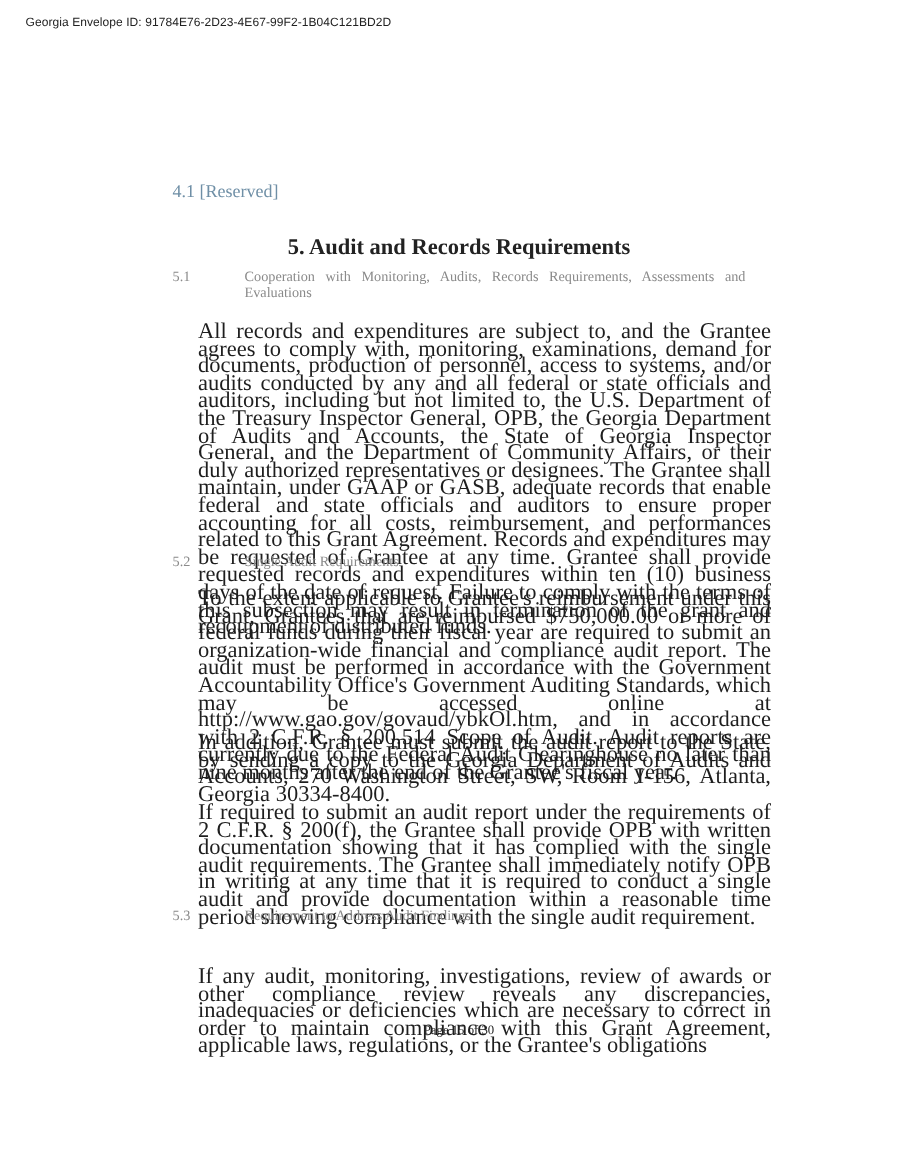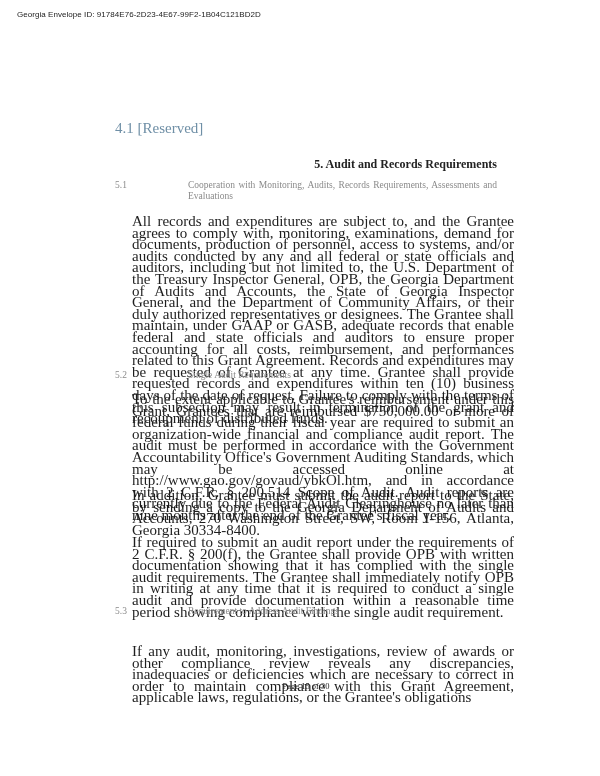--- a/index.html
+++ b/index.html
@@ -1,27 +1,27 @@
 <!DOCTYPE html>
 <html><head>
 <meta charset="utf-8">
 <style>
   html, body { margin: 0; padding: 0; background: #ffffff; }
   body { width: 600px; height: 776px; position: relative; overflow: hidden;
          font-family: "Liberation Serif", serif; color: #1a1a1a; }
   .envelope { position: absolute; left: 17px; top: 10px; font-family: "Liberation Sans", sans-serif;
               font-size: 8px; color: #222; letter-spacing: 0.05px; }
   .page { position: absolute; left: 115px; top: 0; width: 382px; }
-  .reserved { position: absolute; top: 120px; left: 0; font-size: 15px; color: #6f8fa6; }
-  .section-title { position: absolute; top: 157px; left: 0; width: 382px; text-align: right;
-                   font-weight: bold; font-size: 12px; color: #222; }
+  .reserved { position: absolute; top: 120px; left: 0; font-size: 12px; color: #6f8fa6; }
+  .section-title { position: absolute; top: 157px; left: 0; width: 382px; text-align: center;
+                   font-weight: bold; font-size: 15px; color: #222; }
   .sub { position: absolute; left: 0; width: 382px; font-size: 9.5px; color: #8a8a8a; line-height: 11px; }
   .sub .num { display: inline-block; width: 28px; }
-  .sub .lbl { display: inline; margin-left: 45px; }
-  .sub-wrap { display: flex; }
+  .sub .lbl { display: inline; }
+  .sub-wrap { display: flex; gap: 20px; }
   .sub-wrap .num { flex: 0 0 28px; }
   .sub-wrap .lbl { flex: 1; text-align: justify; text-align-last: left; }
   .para { position: absolute; left: 17px; width: 382px; font-size: 15px; line-height: 11.6px;
           text-align: justify; color: #1e1e1e; }
   .footer { position: absolute; top: 681px; left: 0; width: 382px; text-align: center;
             font-size: 8.5px; font-weight: normal; color: #222; }
 </style>
 </head>
 <body>
 

